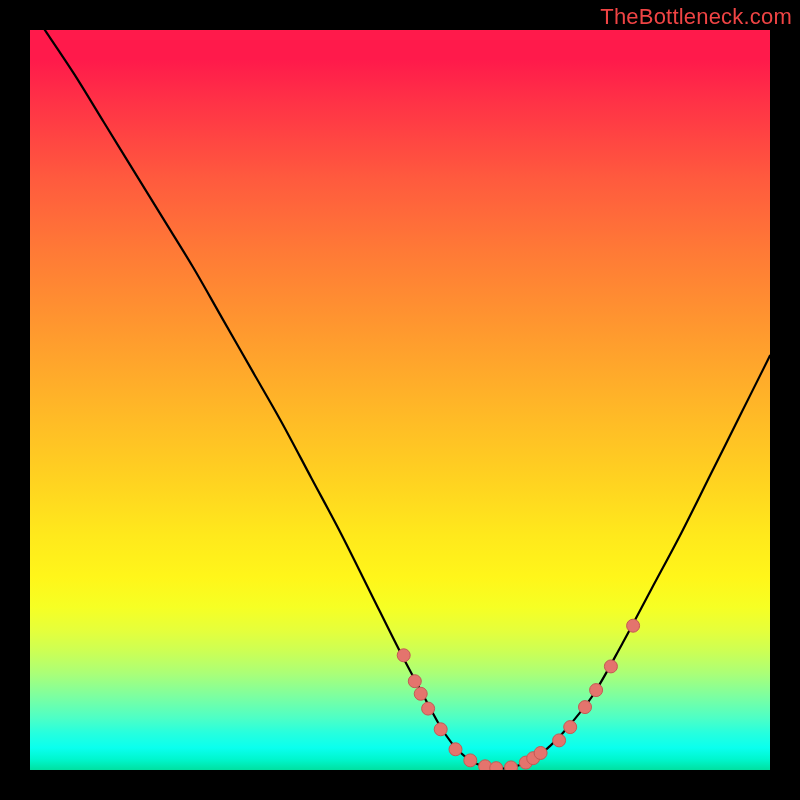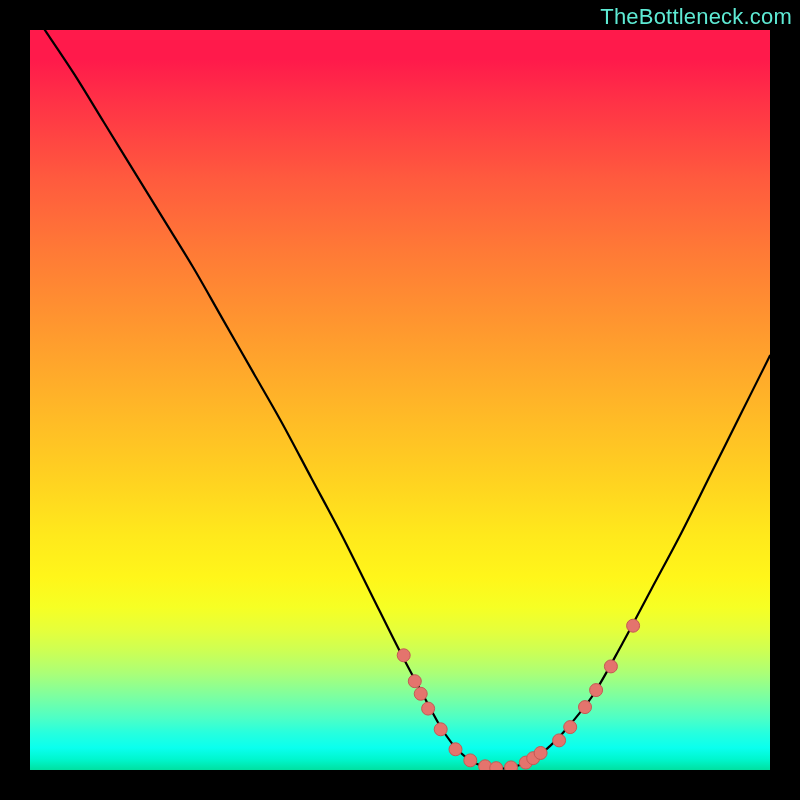--- a/index.html
+++ b/index.html
@@ -49,21 +49,21 @@
       #26ffde 95%,
       #0affee 97%,
       #00f7cf 98.5%,
       #00e0a0 100%
     );
   }
   .watermark {
     position: absolute;
     top: 4px;
     right: 8px;
-    color: #5eead4;
+    color: #ef4444;
     font-size: 22px;
     font-weight: 500;
     letter-spacing: 0.2px;
     user-select: none;
   }
   svg.curve {
     position: absolute;
     inset: 0;
     width: 100%;
     height: 100%;

